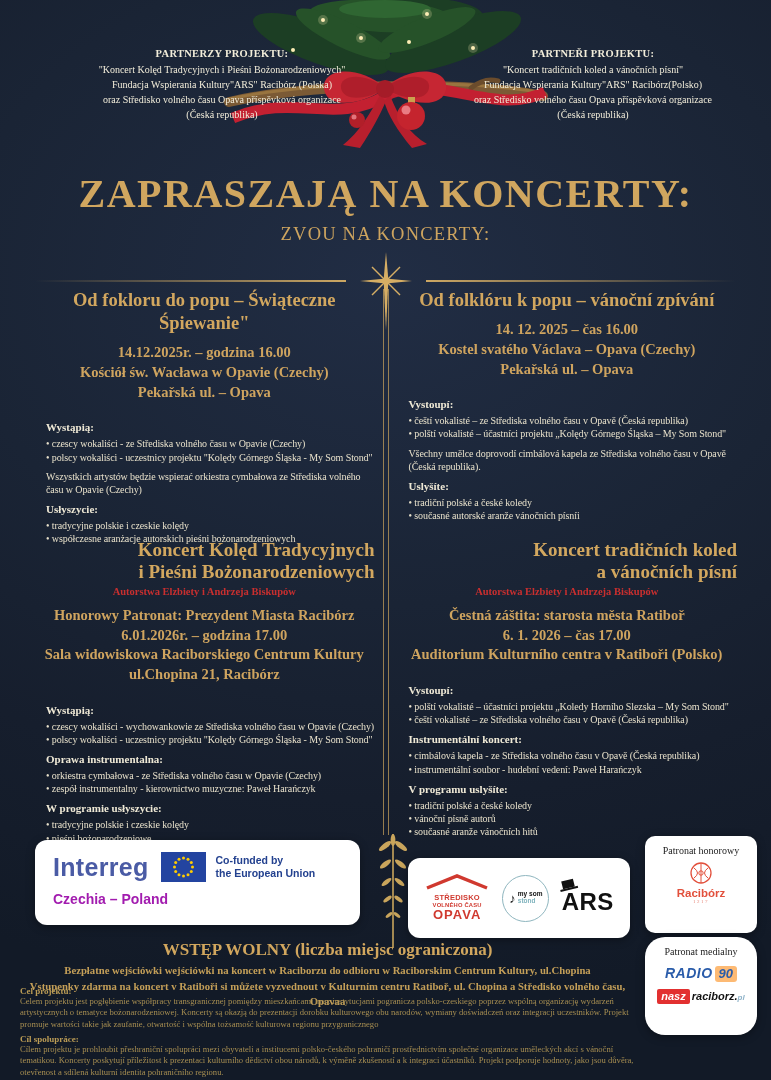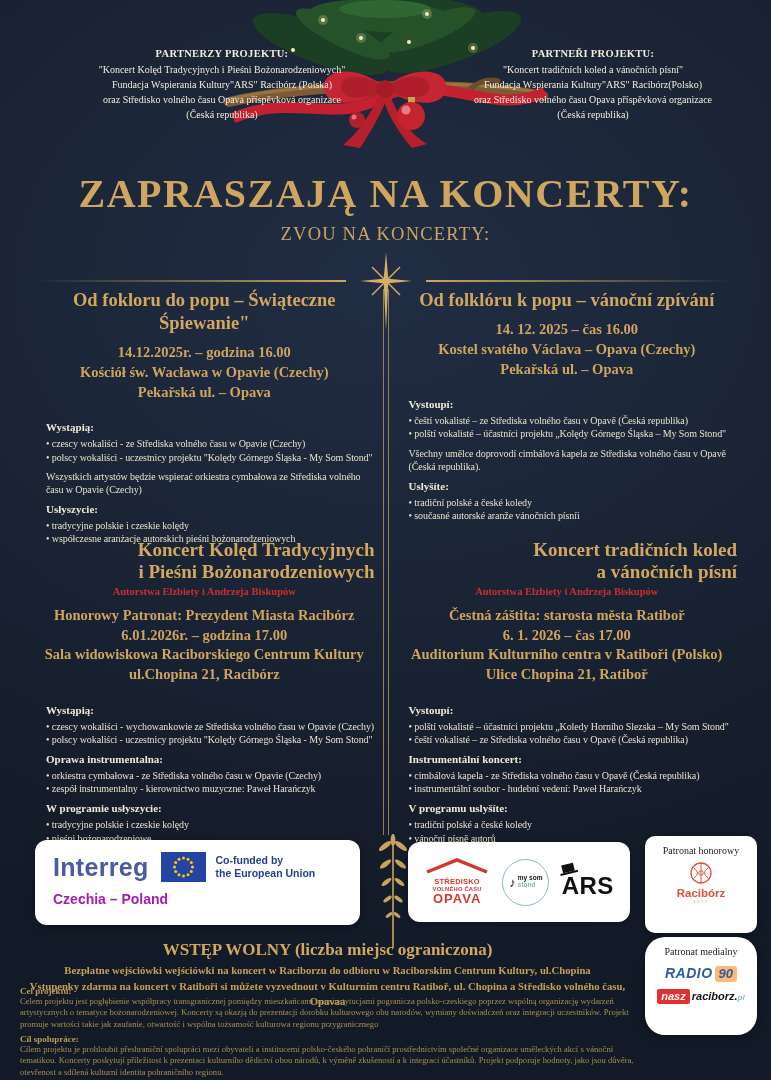--- a/index.html
+++ b/index.html
@@ -47,21 +47,21 @@
   .logos-row { position:absolute; top:840px; left:35px; width:722px; height:100px; z-index:2; }
   .card { background:#ffffff; box-shadow:0 2px 8px rgba(0,0,0,.35); }
   .interreg-card { position:absolute; left:0; top:0; width:325px; height:85px; border-radius:12px;
     font-family:"Liberation Sans","DejaVu Sans",sans-serif; }
   .interreg-top { display:flex; align-items:center; padding:12px 12px 0 18px; }
   .interreg-word { font-size:25px; font-weight:700; color:#4a5ba5; letter-spacing:.3px; }
   .eu-flag { margin-left:13px; line-height:0; }
   .cofunded { margin-left:9px; font-size:10.5px; font-weight:700; color:#23418f; line-height:1.25; text-align:left; }
   .interreg-region { padding:9px 0 0 18px; font-size:14px; font-weight:700; color:#a21caf; text-align:left; }
   .wheat-svg { position:absolute; left:341px; top:-8px; }
-  .partners-card { position:absolute; left:373px; top:2px; width:222px; height:80px; border-radius:12px;
+  .partners-card { position:absolute; left:373px; top:18px; width:222px; height:80px; border-radius:12px;
     display:flex; align-items:center; justify-content:space-around; padding:0 10px; box-sizing:border-box;
     font-family:"Liberation Sans","DejaVu Sans",sans-serif; }
   .svc-logo { text-align:center; color:#d0392f; width:66px; line-height:1.05; }
   .svc1 { font-size:7.5px; font-weight:800; letter-spacing:.2px; }
   .svc2 { font-size:5.8px; font-weight:800; letter-spacing:.2px; }
   .svc3 { font-size:13px; font-weight:800; letter-spacing:1px; }
   .mysom-circle { width:45px; height:45px; border-radius:50%; border:1.5px solid #8fb6bf;
     display:flex; align-items:center; justify-content:center; gap:2px; }
   .mysom-note { font-size:13px; color:#111; }
   .mysom-text { text-align:left; line-height:1.05; }
@@ -246,21 +246,20 @@
           </ul>
         </div>
       </section>
       <section class="concert second">
         <h3 class="concert-title2">Koncert tradičních koled</h3>
         <h3 class="concert-title2">a vánočních písní</h3>
         <div class="authors">Autorstwa Elzbiety i Andrzeja Biskupów</div>
         <div class="meta-line">Čestná záštita: starosta města Ratiboř</div>
         <div class="meta-line">6. 1. 2026 – čas 17.00</div>
         <div class="meta-line">Auditorium Kulturního centra v Ratiboři (Polsko)</div>
-        <div class="meta-line">Ulice Chopina 21, Ratiboř</div>
         <div class="details">
           <div class="detail-label">Vystoupí:</div>
           <ul>
             <li>polští vokalisté – účastníci projektu „Koledy Horního Slezska – My Som Stond"</li>
             <li>čeští vokalisté – ze Střediska volného času v Opavě (Česká republika)</li>
           </ul>
           <div class="detail-label">Instrumentální koncert:</div>
           <ul>
             <li>cimbálová kapela - ze Střediska volného času v Opavě (Česká republika)</li>
             <li>instrumentální soubor - hudební vedení: Paweł Harańczyk</li>

